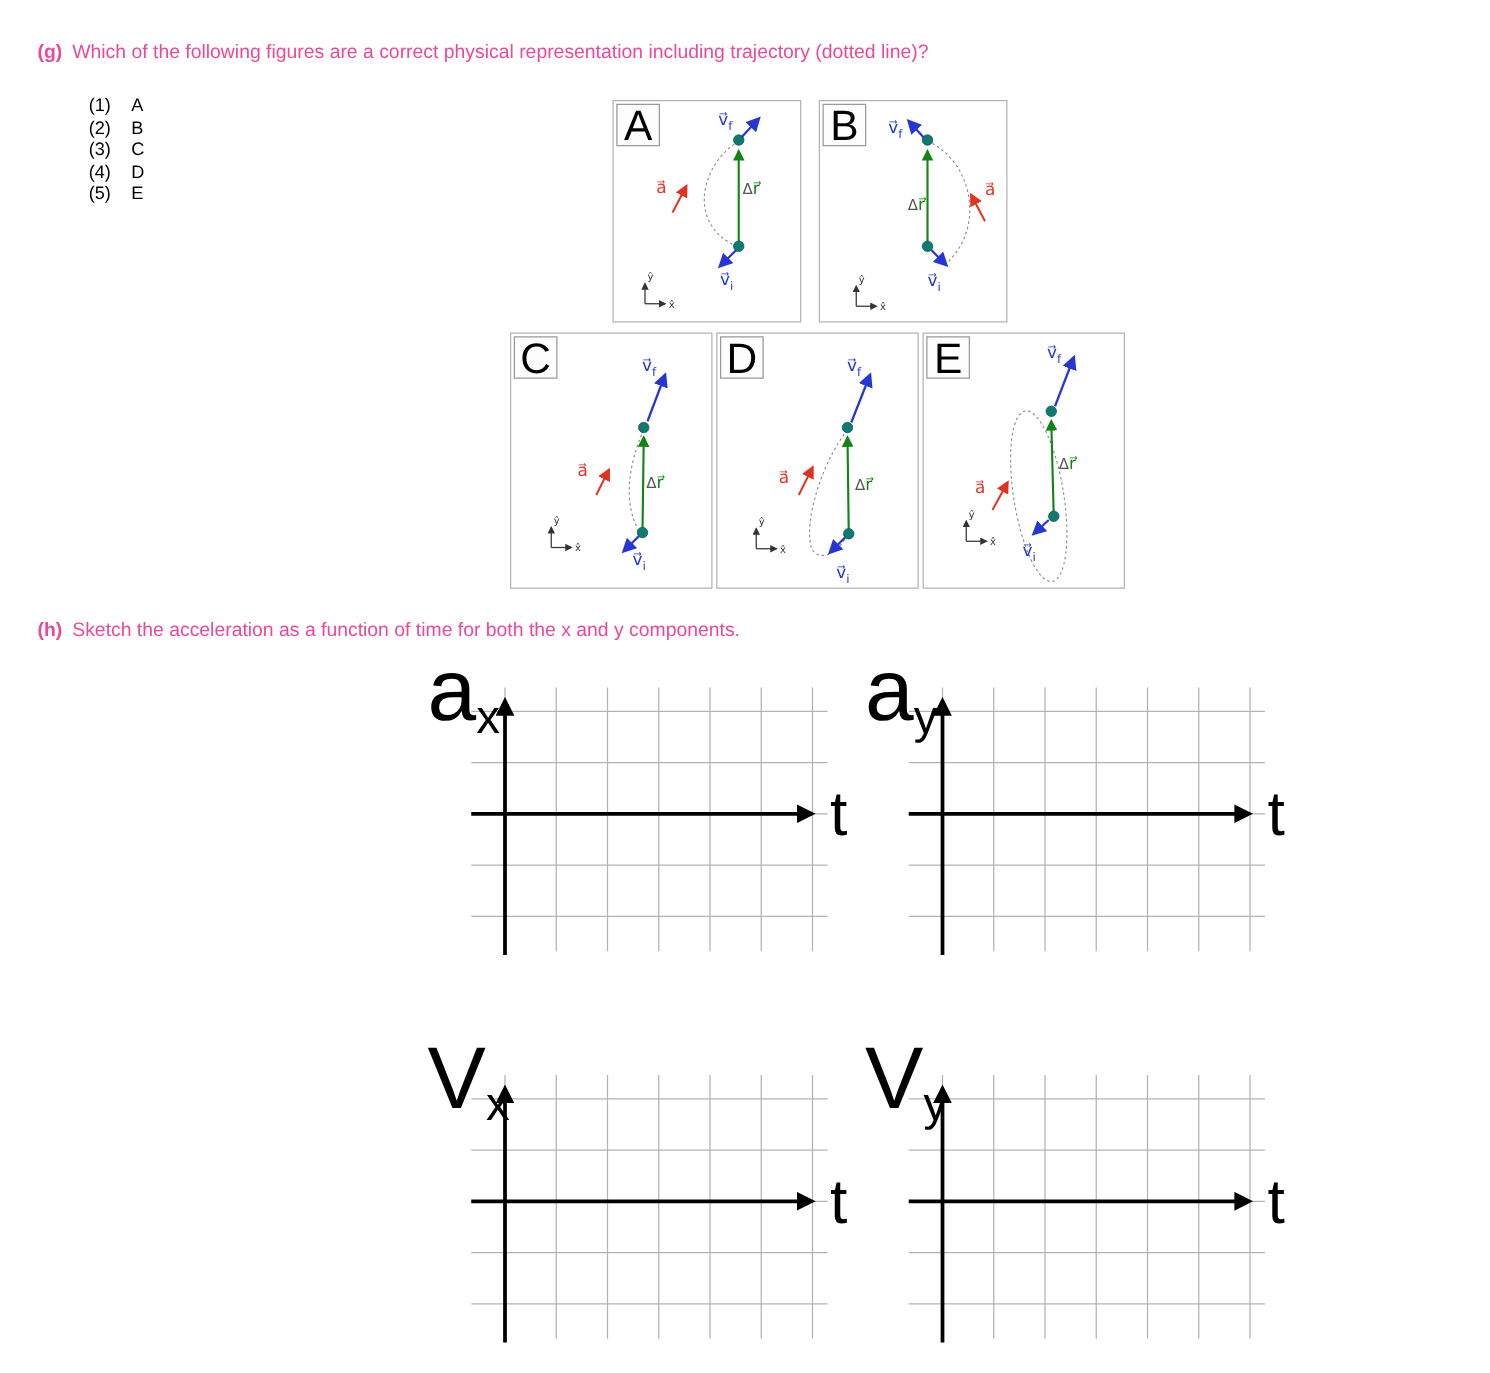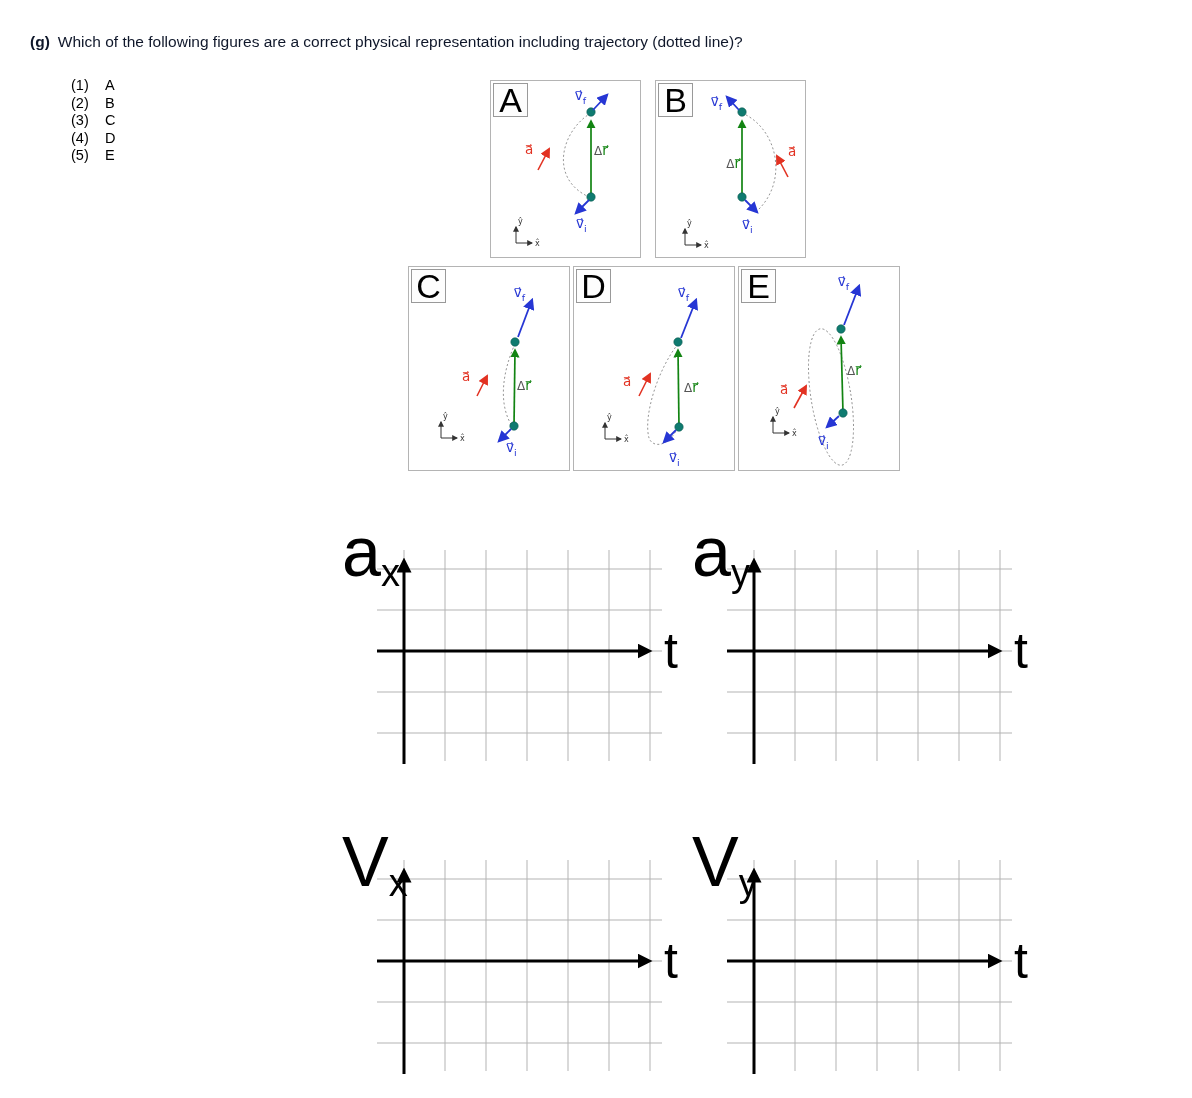--- a/index.html
+++ b/index.html
@@ -1,18 +1,18 @@
 <!DOCTYPE html>
 <html><head>
 <meta charset="utf-8">
 <style>
   html,body { margin:0; padding:0; background:#fff; }
   body { width:1192px; height:1098px; font-family:"Liberation Sans", sans-serif; }
   .page { position:relative; width:1192px; height:1098px; background:#fff; overflow:hidden; }
-  .q-heading { position:absolute; left:30px; font-size:15.5px; color:#0f172a; white-space:nowrap; }
+  .q-heading { position:absolute; left:30px; font-size:15.5px; color:#ec4899; white-space:nowrap; }
   .q-label { font-weight:bold; margin-right:8px; }
   .q-text { font-weight:normal; }
   .options { position:absolute; left:71px; top:77px; }
   .opt-row { display:flex; font-size:14.5px; line-height:17.6px; color:#000; }
   .opt-num { width:26px; }
   .opt-letter { margin-left:8px; }
 
   svg.panel, svg.plot { position:absolute; overflow:visible; }
   .pborder { fill:#ffffff; stroke:#b4b4b4; stroke-width:1; }
   .lbox { fill:#fdfdfd; stroke:#999; stroke-width:1; }
@@ -246,20 +246,23 @@
     <text class="lbl-r" x="42" y="128">a⃗</text>
     <text x="109" y="109"><tspan class="lbl-delta">Δ</tspan><tspan class="lbl-g">r⃗</tspan></text>
     <g class="axicon">
       <line x1="35" y1="167" x2="35" y2="151" marker-end="url(#mk-e)"></line>
       <line x1="35" y1="167" x2="51" y2="167" marker-end="url(#mk-e)"></line>
       <text class="hat" x="37" y="148">ŷ</text>
       <text class="hat" x="54" y="170">x̂</text>
     </g>
   </svg>
 
+  <div class="q-heading" style="top:496px">
+    <span class="q-label">(h)</span><span class="q-text">Sketch the acceleration as a function of time for both the x and y components.</span>
+  </div>
 
   <svg class="plot" style="left:340px;top:524px" width="370" height="262" viewBox="0 0 370 262">
     <defs>
         <marker id="ar-p0" viewBox="0 0 10 10" refX="7" refY="5" markerWidth="5" markerHeight="5" orient="auto-start-reverse">
           <path d="M0,0 L10,5 L0,10 z" fill="#000"></path>
         </marker>
       </defs>
     <g class="grid">
       <line x1="37" y1="45" x2="322" y2="45"></line>
         <line x1="37" y1="86" x2="322" y2="86"></line>

